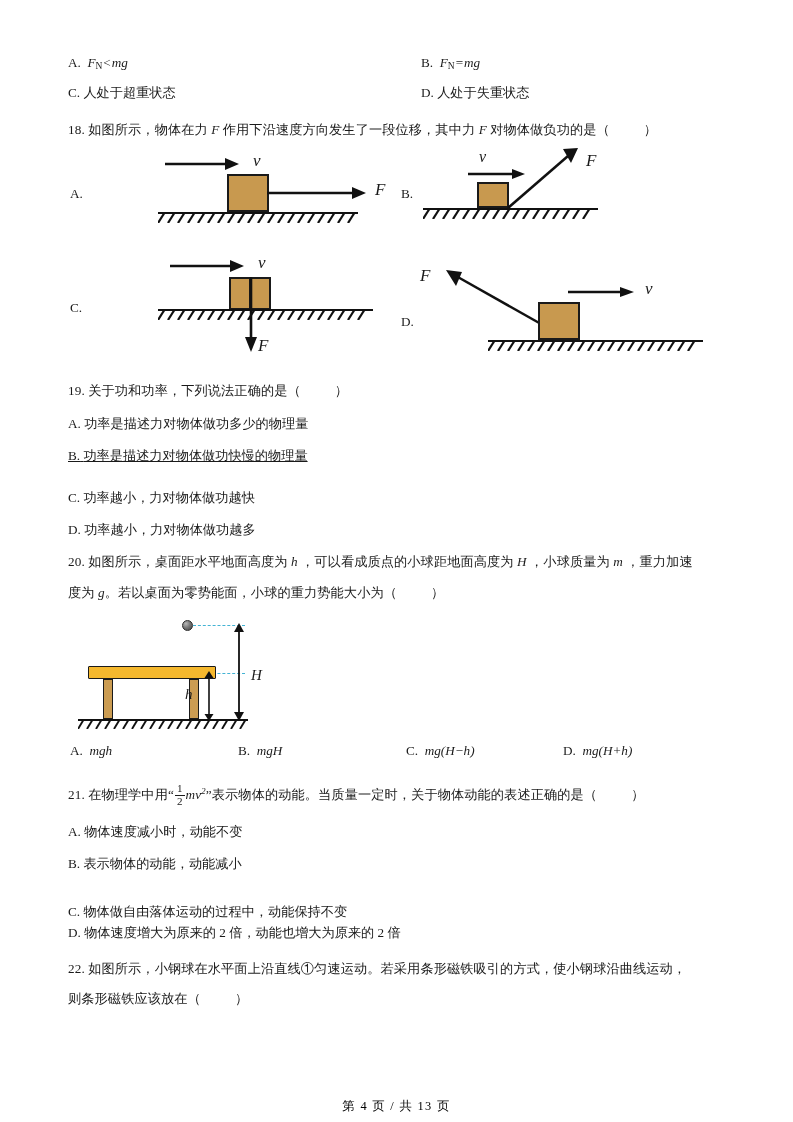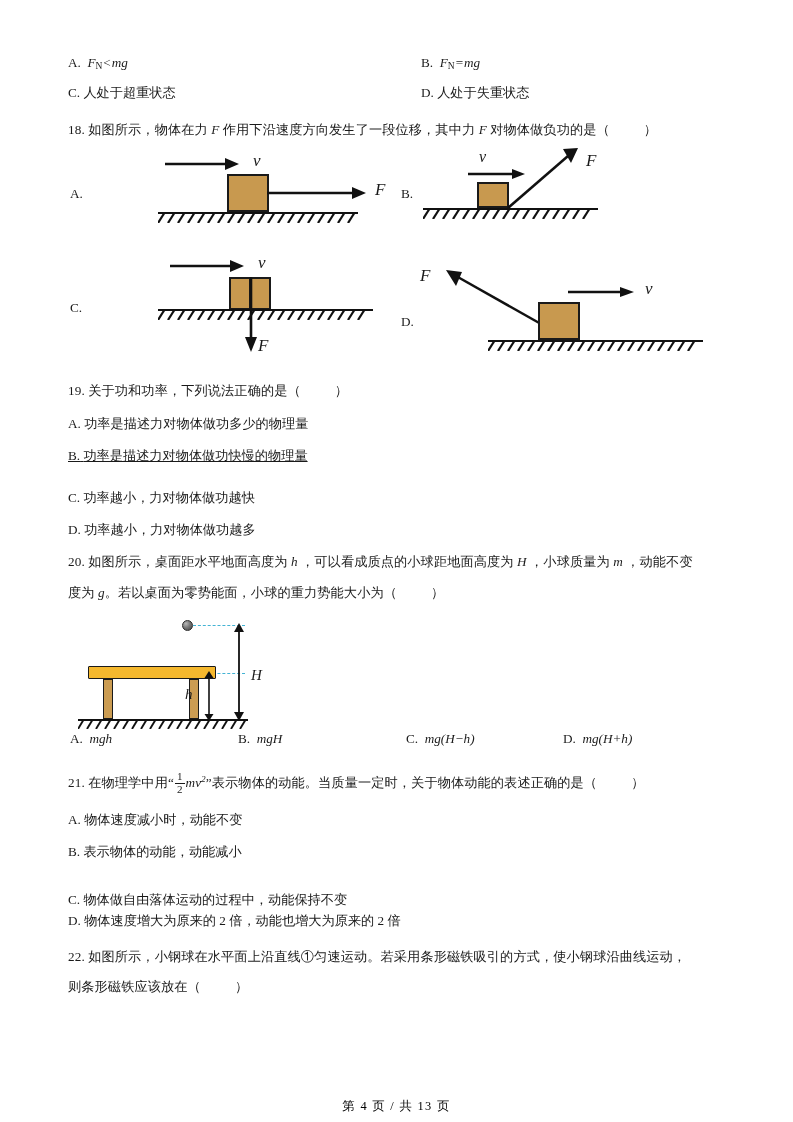--- a/index.html
+++ b/index.html
@@ -336,21 +336,21 @@
     <span class="lbl">C.</span>
     <span>功率越小，力对物体做功越快</span>
   </p>
   <p class="opt" style="margin-top:11px;">
     <span class="lbl">D.</span>
     <span>功率越小，力对物体做功越多</span>
   </p>
 
   <p class="qline stem" style="margin-top:11px;">
     <span>20.</span>
-    <span>如图所示，桌面距水平地面高度为</span><span class="mi">&nbsp;<span>h</span>&nbsp;</span><span>，可以看成质点的小球距地面高度为</span><span class="mi">&nbsp;<span>H</span>&nbsp;</span><span>，小球质量为</span><span class="mi">&nbsp;<span>m</span>&nbsp;</span><span>，动能不变</span>
+    <span>如图所示，桌面距水平地面高度为</span><span class="mi">&nbsp;<span>h</span>&nbsp;</span><span>，可以看成质点的小球距地面高度为</span><span class="mi">&nbsp;<span>H</span>&nbsp;</span><span>，小球质量为</span><span class="mi">&nbsp;<span>m</span>&nbsp;</span><span>，重力加速</span>
   </p>
   <p class="qline" style="margin-top:9px;">
     <span>度为</span><span class="mi">&nbsp;<span>g</span></span><span>。若以桌面为零势能面，小球的重力势能大小为（</span><span class="blank"></span><span>）</span>
   </p>
 
   <div class="figwrap" style="height:122px; margin-top:6px;">
 
     <div class="ball" style="left:114px; top:11px;"></div>
 
     <div class="dashline" style="left:125px; top:16px; width:52px;"></div>
@@ -397,21 +397,21 @@
     <span class="fig-label mi" style="left:117px; top:77px; font-size:15px;">h</span>
 
     <svg class="arrow-svg" style="left:164px; top:14px;" width="14" height="98" viewBox="0 0 14 98">
       <line x1="7" y1="2" x2="7" y2="96" stroke="#111" stroke-width="1.8"></line>
       <polygon points="2,9 12,9 7,0" fill="#111"></polygon>
       <polygon points="2,89 12,89 7,98" fill="#111"></polygon>
     </svg>
     <span class="fig-label mi" style="left:183px; top:58px; font-size:15px;">H</span>
   </div>
 
-  <div class="figwrap" style="height:24px; margin-top:0;">
+  <div class="figwrap" style="height:24px; margin-top:12px;">
     <span class="fig-label" style="left:2px; top:0;">
       <span class="lbl">A.</span>
       &nbsp;<span class="mi">mgh</span>
     </span>
     <span class="fig-label" style="left:170px; top:0;">
       <span class="lbl">B.</span>
       &nbsp;<span class="mi">mgH</span>
     </span>
     <span class="fig-label" style="left:338px; top:0;">
       <span class="lbl">C.</span>

